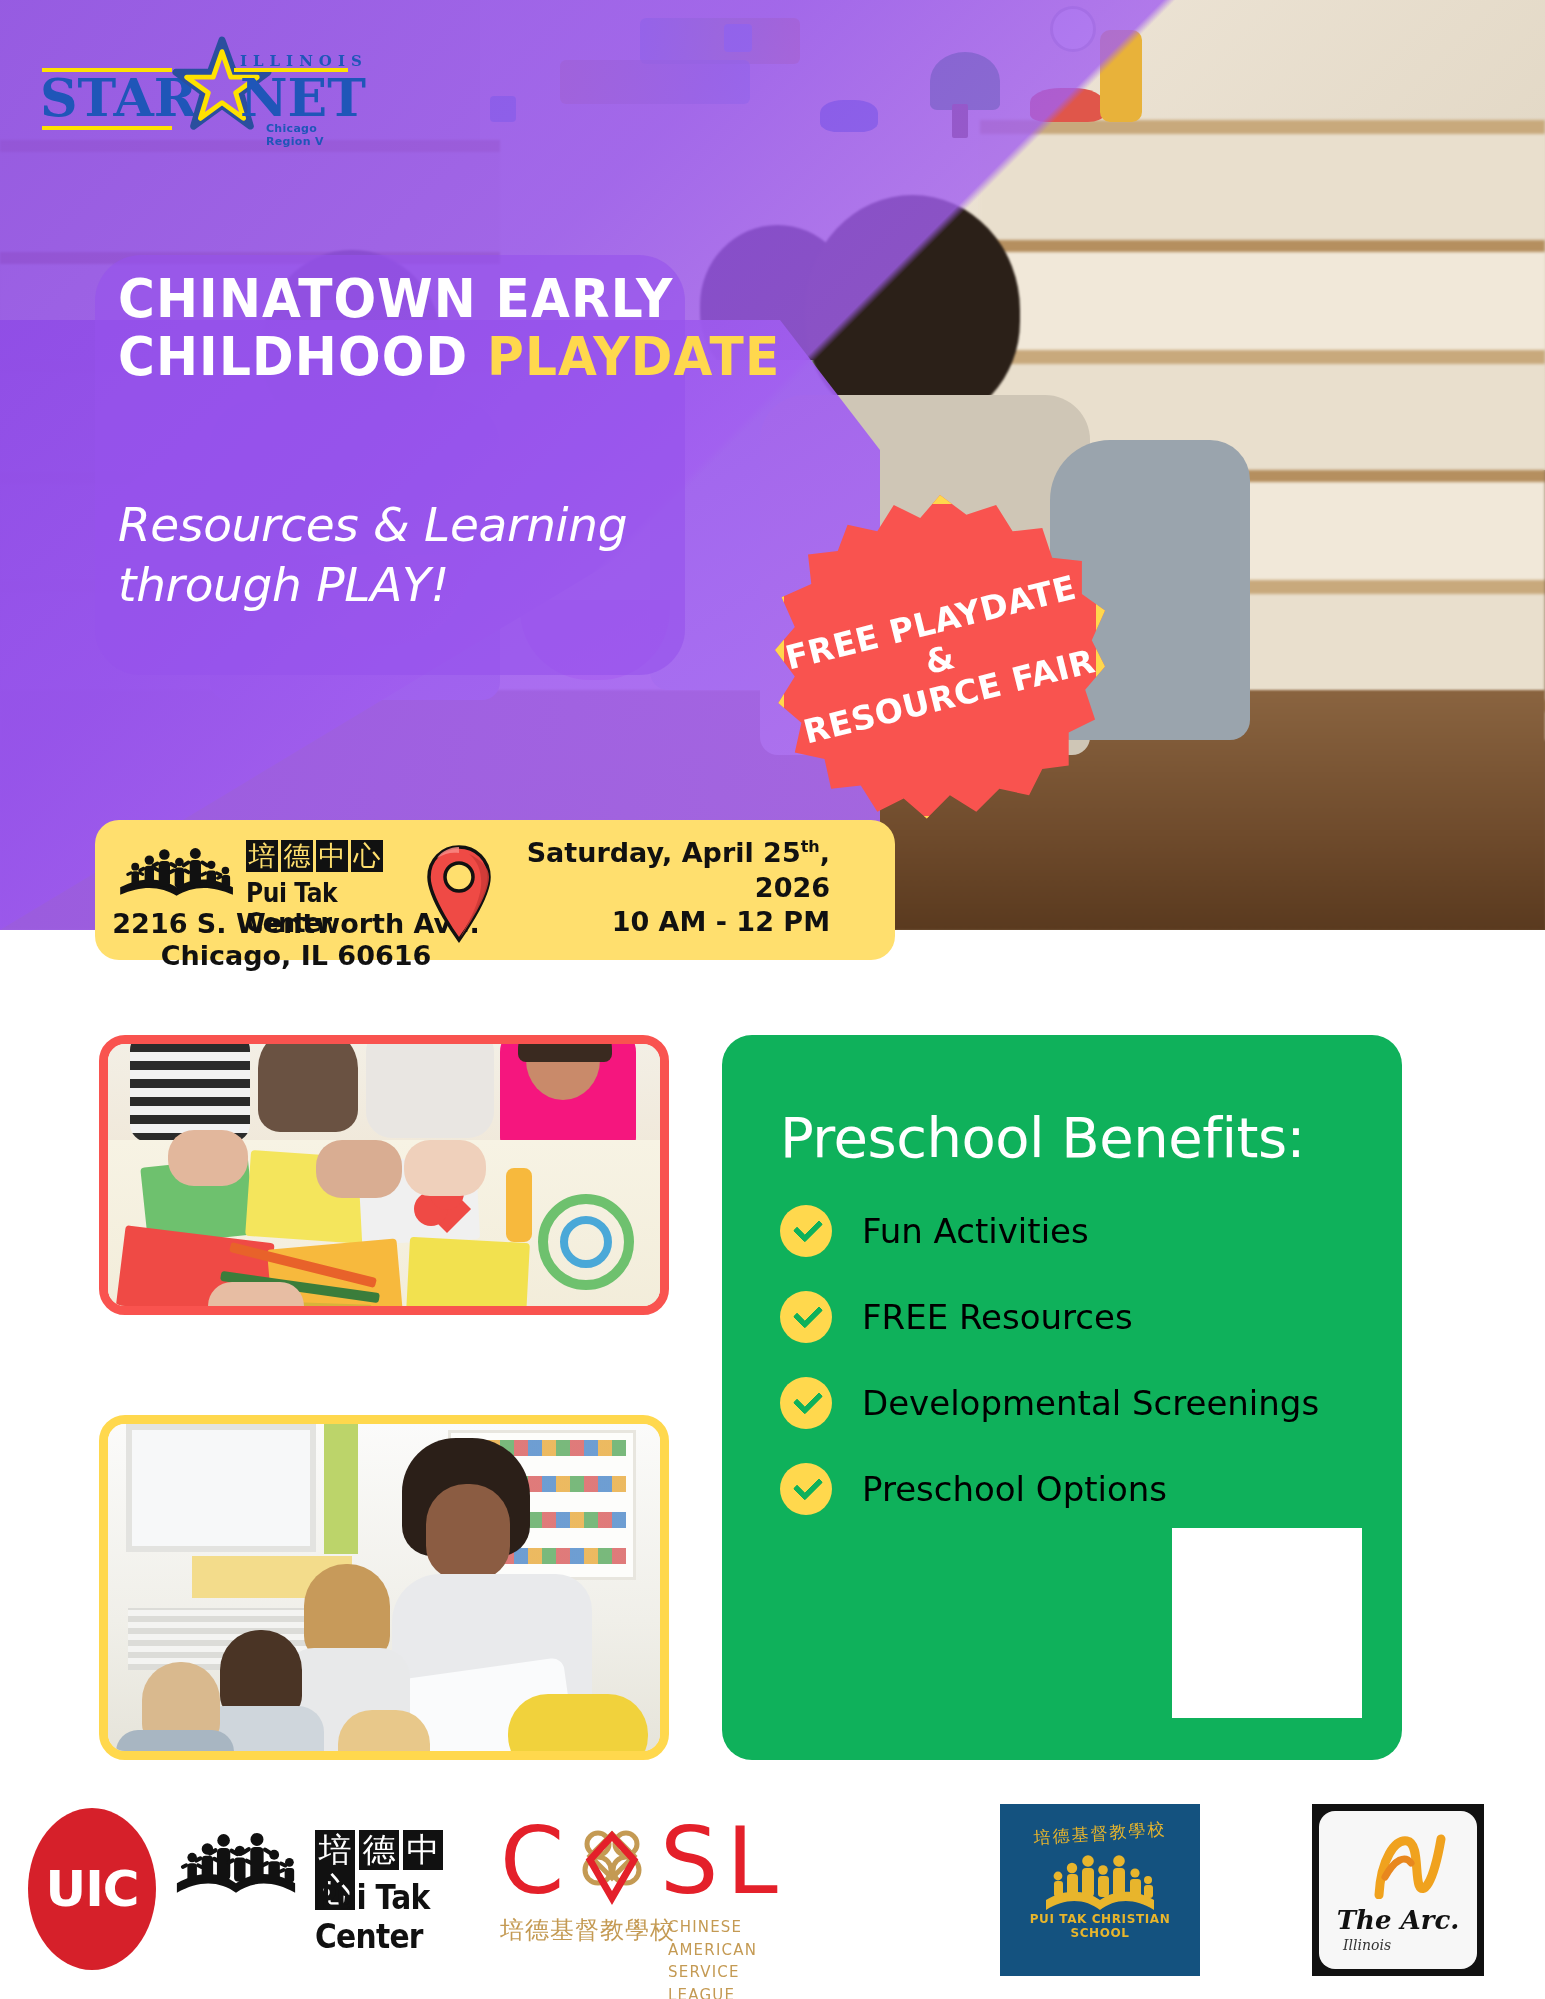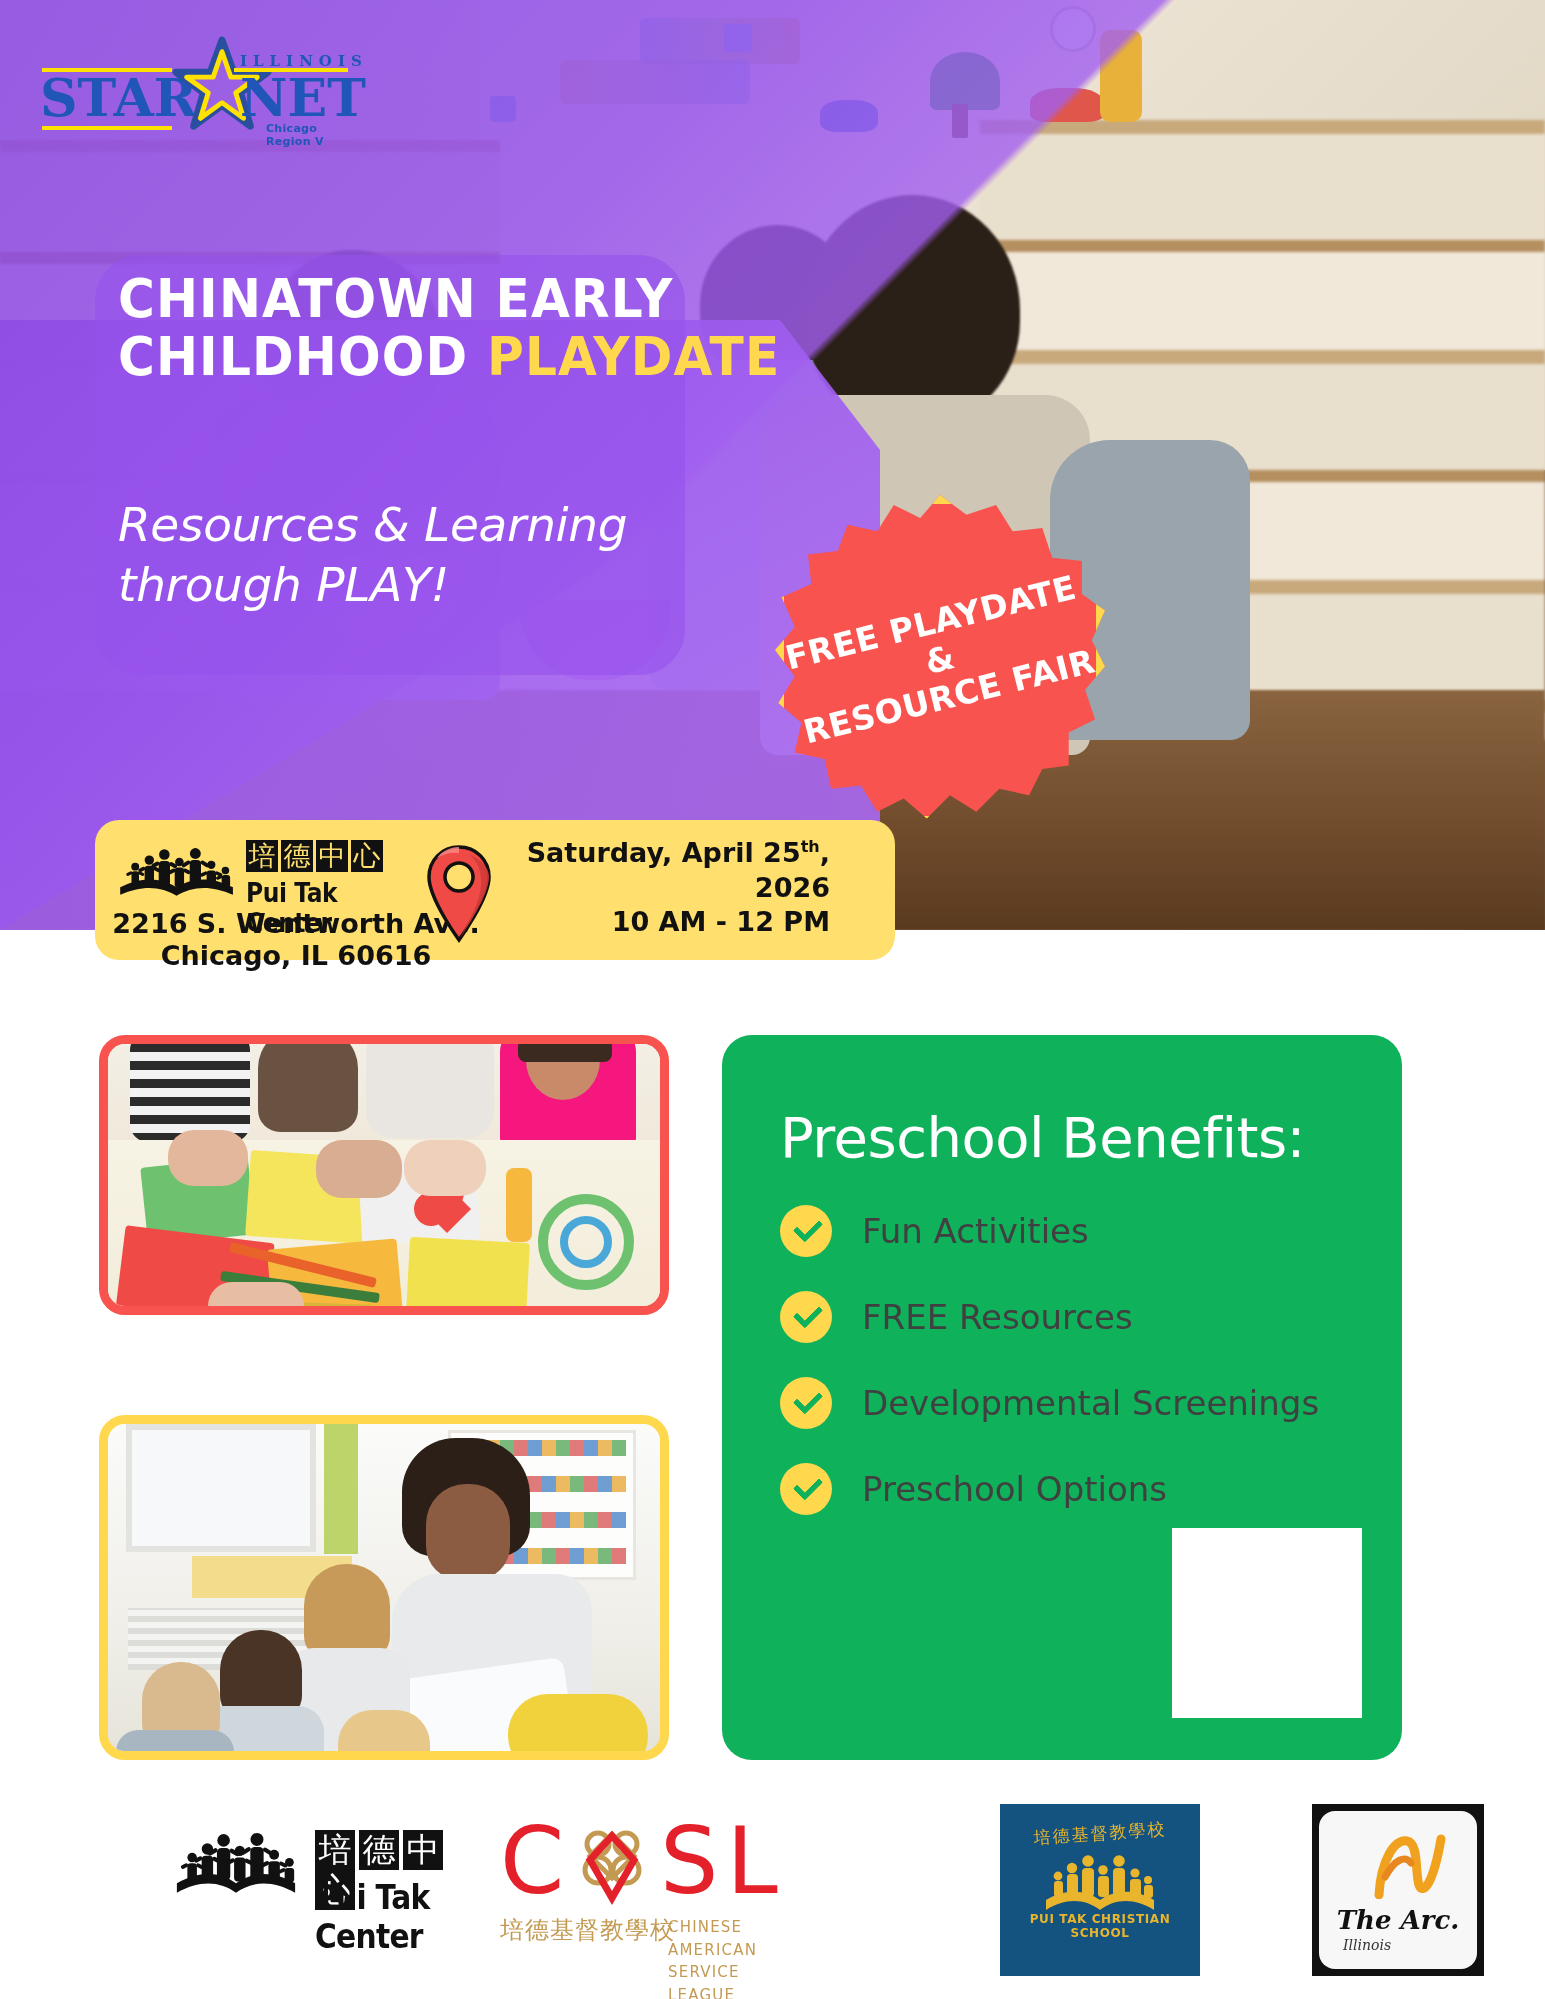--- a/index.html
+++ b/index.html
@@ -209,21 +209,21 @@
     flex: 0 0 52px; position:relative; margin-right: 30px;
   }
   .check-circle::after {
     content:""; position:absolute; left: 15px; top: 14px;
     width: 20px; height: 11px;
     border-left: 6px solid #0fb15b; border-bottom: 6px solid #0fb15b;
     transform: rotate(-45deg); border-radius: 2px;
   }
   .benefit-label {
     font-family:"DejaVu Sans", sans-serif; font-weight: 400;
-    font-size: 34px; color:#404040; white-space: nowrap;
+    font-size: 34px; color:#000000; white-space: nowrap;
   }
   .qr {
     position:absolute; right: 40px; bottom: 42px; width: 190px; height: 190px;
     background:#fff; padding: 8px;
   }
   .qr canvas, .qr .qr-grid { display:block; width:174px; height:174px; }
   .qr-grid { display:grid; grid-template-columns: repeat(25,1fr); grid-template-rows: repeat(25,1fr); }
   .qr-grid i { background:#fff; }
   .qr-grid i.on { background:#000; }
 
@@ -542,20 +542,23 @@
         <span class="benefit-label">Preschool Options</span>
       </div>
     </div>
     <div class="qr">
       <div class="qr-grid" id="qr-grid"><i class="on"></i><i class="on"></i><i class="on"></i><i class="on"></i><i class="on"></i><i class="on"></i><i class="on"></i><i></i><i class="on"></i><i></i><i class="on"></i><i class="on"></i><i class="on"></i><i></i><i></i><i></i><i></i><i></i><i class="on"></i><i class="on"></i><i class="on"></i><i class="on"></i><i class="on"></i><i class="on"></i><i class="on"></i><i class="on"></i><i></i><i></i><i></i><i></i><i></i><i class="on"></i><i></i><i class="on"></i><i class="on"></i><i></i><i></i><i></i><i class="on"></i><i></i><i></i><i class="on"></i><i></i><i class="on"></i><i></i><i></i><i></i><i></i><i></i><i class="on"></i><i class="on"></i><i></i><i class="on"></i><i class="on"></i><i class="on"></i><i></i><i class="on"></i><i></i><i class="on"></i><i class="on"></i><i class="on"></i><i class="on"></i><i class="on"></i><i class="on"></i><i></i><i class="on"></i><i></i><i></i><i class="on"></i><i></i><i class="on"></i><i class="on"></i><i class="on"></i><i></i><i class="on"></i><i class="on"></i><i></i><i class="on"></i><i class="on"></i><i class="on"></i><i></i><i class="on"></i><i></i><i></i><i></i><i></i><i class="on"></i><i class="on"></i><i></i><i></i><i></i><i class="on"></i><i></i><i class="on"></i><i></i><i class="on"></i><i class="on"></i><i class="on"></i><i></i><i class="on"></i><i class="on"></i><i></i><i class="on"></i><i class="on"></i><i class="on"></i><i></i><i class="on"></i><i></i><i class="on"></i><i></i><i></i><i></i><i class="on"></i><i class="on"></i><i class="on"></i><i></i><i class="on"></i><i></i><i class="on"></i><i></i><i class="on"></i><i class="on"></i><i class="on"></i><i></i><i class="on"></i><i class="on"></i><i></i><i></i><i></i><i></i><i></i><i class="on"></i><i></i><i class="on"></i><i class="on"></i><i></i><i></i><i></i><i></i><i></i><i class="on"></i><i class="on"></i><i></i><i class="on"></i><i></i><i></i><i></i><i></i><i></i><i class="on"></i><i class="on"></i><i class="on"></i><i class="on"></i><i class="on"></i><i class="on"></i><i class="on"></i><i class="on"></i><i></i><i class="on"></i><i></i><i class="on"></i><i></i><i></i><i class="on"></i><i></i><i></i><i class="on"></i><i></i><i class="on"></i><i class="on"></i><i class="on"></i><i class="on"></i><i class="on"></i><i class="on"></i><i class="on"></i><i></i><i></i><i></i><i></i><i></i><i></i><i></i><i></i><i></i><i></i><i class="on"></i><i class="on"></i><i></i><i class="on"></i><i></i><i></i><i class="on"></i><i></i><i></i><i></i><i></i><i></i><i></i><i></i><i></i><i class="on"></i><i class="on"></i><i class="on"></i><i></i><i></i><i></i><i class="on"></i><i class="on"></i><i></i><i class="on"></i><i class="on"></i><i class="on"></i><i></i><i></i><i class="on"></i><i></i><i></i><i class="on"></i><i class="on"></i><i></i><i></i><i class="on"></i><i class="on"></i><i></i><i></i><i class="on"></i><i class="on"></i><i></i><i></i><i></i><i class="on"></i><i></i><i></i><i></i><i></i><i></i><i></i><i></i><i class="on"></i><i class="on"></i><i></i><i></i><i class="on"></i><i></i><i class="on"></i><i></i><i class="on"></i><i></i><i class="on"></i><i></i><i></i><i></i><i class="on"></i><i></i><i class="on"></i><i class="on"></i><i class="on"></i><i></i><i class="on"></i><i></i><i class="on"></i><i class="on"></i><i></i><i class="on"></i><i class="on"></i><i class="on"></i><i class="on"></i><i></i><i class="on"></i><i class="on"></i><i></i><i></i><i></i><i class="on"></i><i></i><i></i><i class="on"></i><i></i><i class="on"></i><i></i><i></i><i class="on"></i><i></i><i class="on"></i><i></i><i></i><i></i><i></i><i></i><i></i><i class="on"></i><i></i><i></i><i></i><i></i><i class="on"></i><i class="on"></i><i class="on"></i><i class="on"></i><i class="on"></i><i class="on"></i><i></i><i></i><i></i><i></i><i></i><i></i><i></i><i class="on"></i><i class="on"></i><i></i><i class="on"></i><i class="on"></i><i></i><i></i><i></i><i></i><i></i><i class="on"></i><i></i><i></i><i></i><i></i><i class="on"></i><i></i><i></i><i></i><i class="on"></i><i></i><i></i><i class="on"></i><i></i><i class="on"></i><i class="on"></i><i></i><i class="on"></i><i></i><i class="on"></i><i class="on"></i><i></i><i></i><i class="on"></i><i></i><i class="on"></i><i class="on"></i><i></i><i class="on"></i><i></i><i class="on"></i><i class="on"></i><i class="on"></i><i class="on"></i><i></i><i class="on"></i><i></i><i class="on"></i><i class="on"></i><i></i><i class="on"></i><i class="on"></i><i></i><i class="on"></i><i class="on"></i><i></i><i class="on"></i><i class="on"></i><i></i><i></i><i></i><i></i><i class="on"></i><i class="on"></i><i class="on"></i><i class="on"></i><i></i><i></i><i class="on"></i><i></i><i class="on"></i><i class="on"></i><i class="on"></i><i></i><i></i><i></i><i class="on"></i><i class="on"></i><i class="on"></i><i></i><i></i><i></i><i class="on"></i><i></i><i></i><i></i><i></i><i class="on"></i><i></i><i class="on"></i><i class="on"></i><i></i><i></i><i class="on"></i><i class="on"></i><i class="on"></i><i class="on"></i><i></i><i></i><i></i><i></i><i class="on"></i><i></i><i class="on"></i><i class="on"></i><i class="on"></i><i class="on"></i><i></i><i class="on"></i><i class="on"></i><i></i><i class="on"></i><i></i><i class="on"></i><i class="on"></i><i class="on"></i><i class="on"></i><i></i><i></i><i></i><i></i><i></i><i></i><i></i><i></i><i></i><i class="on"></i><i class="on"></i><i></i><i class="on"></i><i class="on"></i><i></i><i class="on"></i><i></i><i class="on"></i><i class="on"></i><i></i><i class="on"></i><i></i><i></i><i class="on"></i><i class="on"></i><i class="on"></i><i class="on"></i><i class="on"></i><i class="on"></i><i class="on"></i><i class="on"></i><i class="on"></i><i></i><i></i><i class="on"></i><i class="on"></i><i></i><i class="on"></i><i></i><i class="on"></i><i class="on"></i><i class="on"></i><i></i><i class="on"></i><i class="on"></i><i class="on"></i><i class="on"></i><i class="on"></i><i class="on"></i><i></i><i class="on"></i><i></i><i></i><i></i><i></i><i></i><i class="on"></i><i></i><i class="on"></i><i class="on"></i><i class="on"></i><i></i><i></i><i></i><i></i><i></i><i class="on"></i><i class="on"></i><i></i><i></i><i class="on"></i><i></i><i class="on"></i><i class="on"></i><i></i><i class="on"></i><i></i><i class="on"></i><i class="on"></i><i class="on"></i><i></i><i class="on"></i><i></i><i class="on"></i><i></i><i></i><i></i><i></i><i class="on"></i><i class="on"></i><i class="on"></i><i></i><i></i><i class="on"></i><i></i><i></i><i class="on"></i><i></i><i class="on"></i><i></i><i class="on"></i><i></i><i class="on"></i><i class="on"></i><i class="on"></i><i></i><i class="on"></i><i></i><i class="on"></i><i></i><i class="on"></i><i></i><i></i><i></i><i class="on"></i><i class="on"></i><i></i><i></i><i></i><i></i><i></i><i class="on"></i><i></i><i class="on"></i><i></i><i class="on"></i><i></i><i class="on"></i><i class="on"></i><i class="on"></i><i></i><i class="on"></i><i></i><i class="on"></i><i></i><i></i><i></i><i class="on"></i><i></i><i></i><i class="on"></i><i class="on"></i><i class="on"></i><i></i><i></i><i class="on"></i><i></i><i></i><i class="on"></i><i class="on"></i><i class="on"></i><i></i><i></i><i></i><i></i><i></i><i class="on"></i><i></i><i class="on"></i><i></i><i></i><i></i><i class="on"></i><i></i><i class="on"></i><i></i><i></i><i></i><i></i><i></i><i></i><i></i><i></i><i class="on"></i><i></i><i class="on"></i><i class="on"></i><i class="on"></i><i class="on"></i><i class="on"></i><i class="on"></i><i class="on"></i><i></i><i class="on"></i><i></i><i></i><i class="on"></i><i></i><i class="on"></i><i></i><i></i><i></i><i class="on"></i><i></i><i class="on"></i><i class="on"></i><i></i><i class="on"></i><i class="on"></i><i class="on"></i></div>
     </div>
   </div>
 
   <div class="footer">
 
+    <div class="uic-logo">
+      <span class="uic-text">UIC</span>
+    </div>
 
     <div class="ptc-footer">
       <svg class="ptc-book2" viewBox="0 0 132 86">
         <path d="M4 58 C28 44 50 46 66 58 C82 46 104 44 128 58 L128 68 C104 54 82 56 66 68 C50 56 28 54 4 68 Z" fill="#111"></path>
         <g fill="#111">
           <circle cx="20" cy="31" r="5"></circle>
             <rect x="15" y="37" width="10" height="18" rx="3.4"></rect>
             <rect x="8" y="38" width="8" height="4" rx="2" transform="rotate(-26 12 40)"></rect>
             <rect x="24" y="38" width="8" height="4" rx="2" transform="rotate(26 28 40)"></rect>
           <circle cx="36" cy="22" r="6"></circle>

